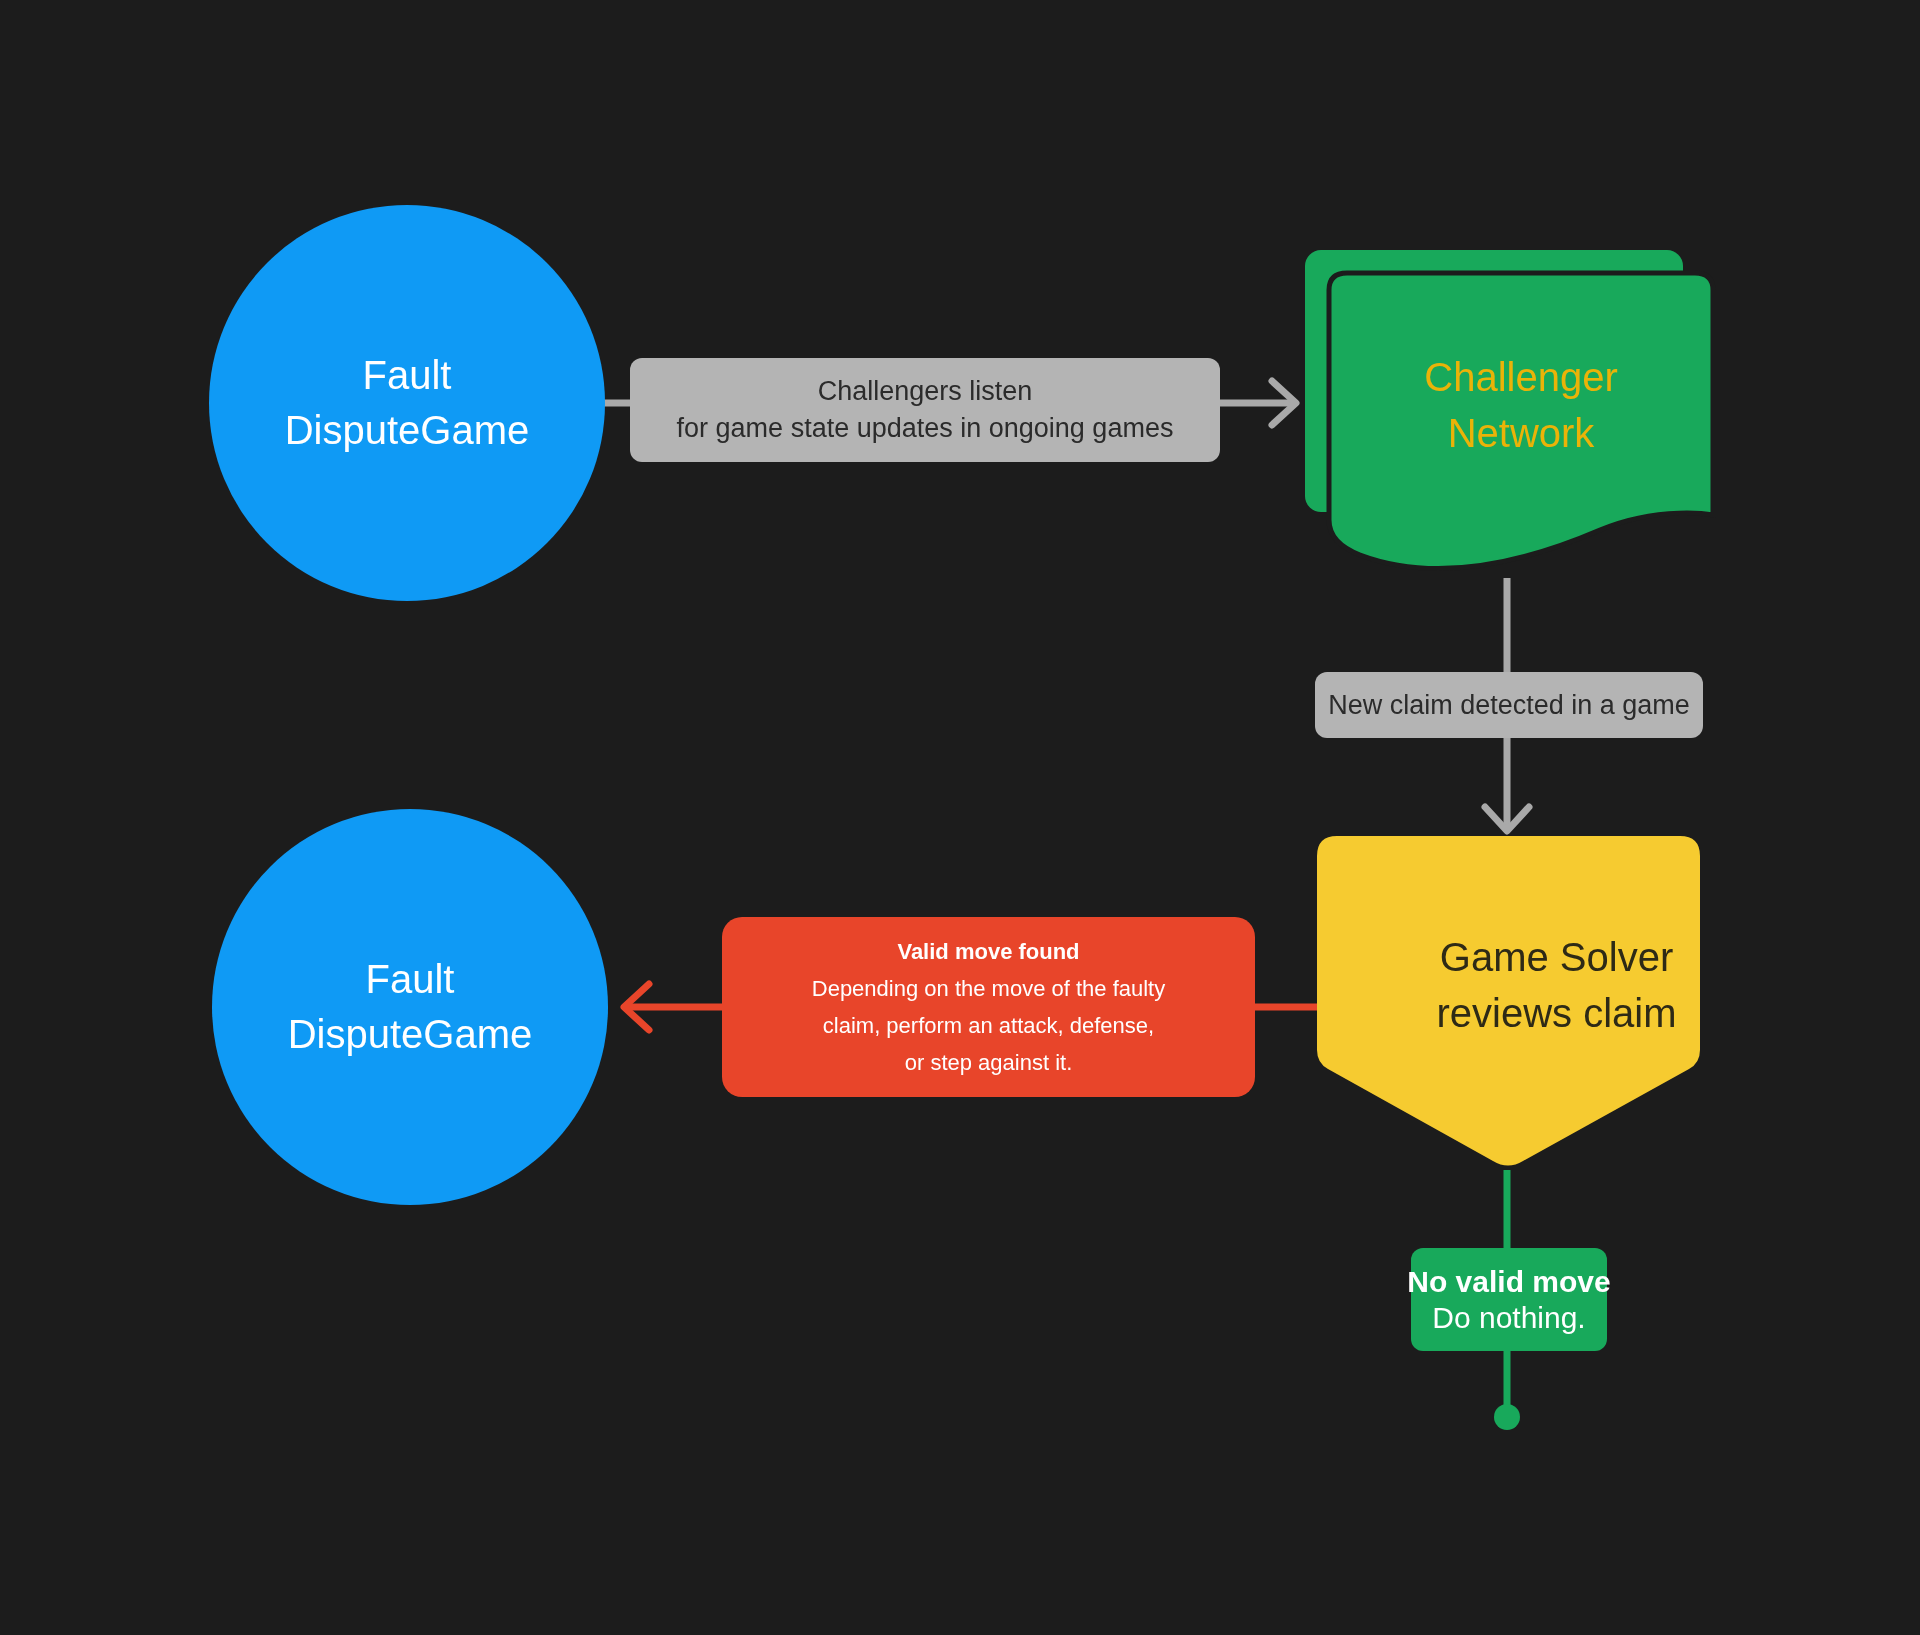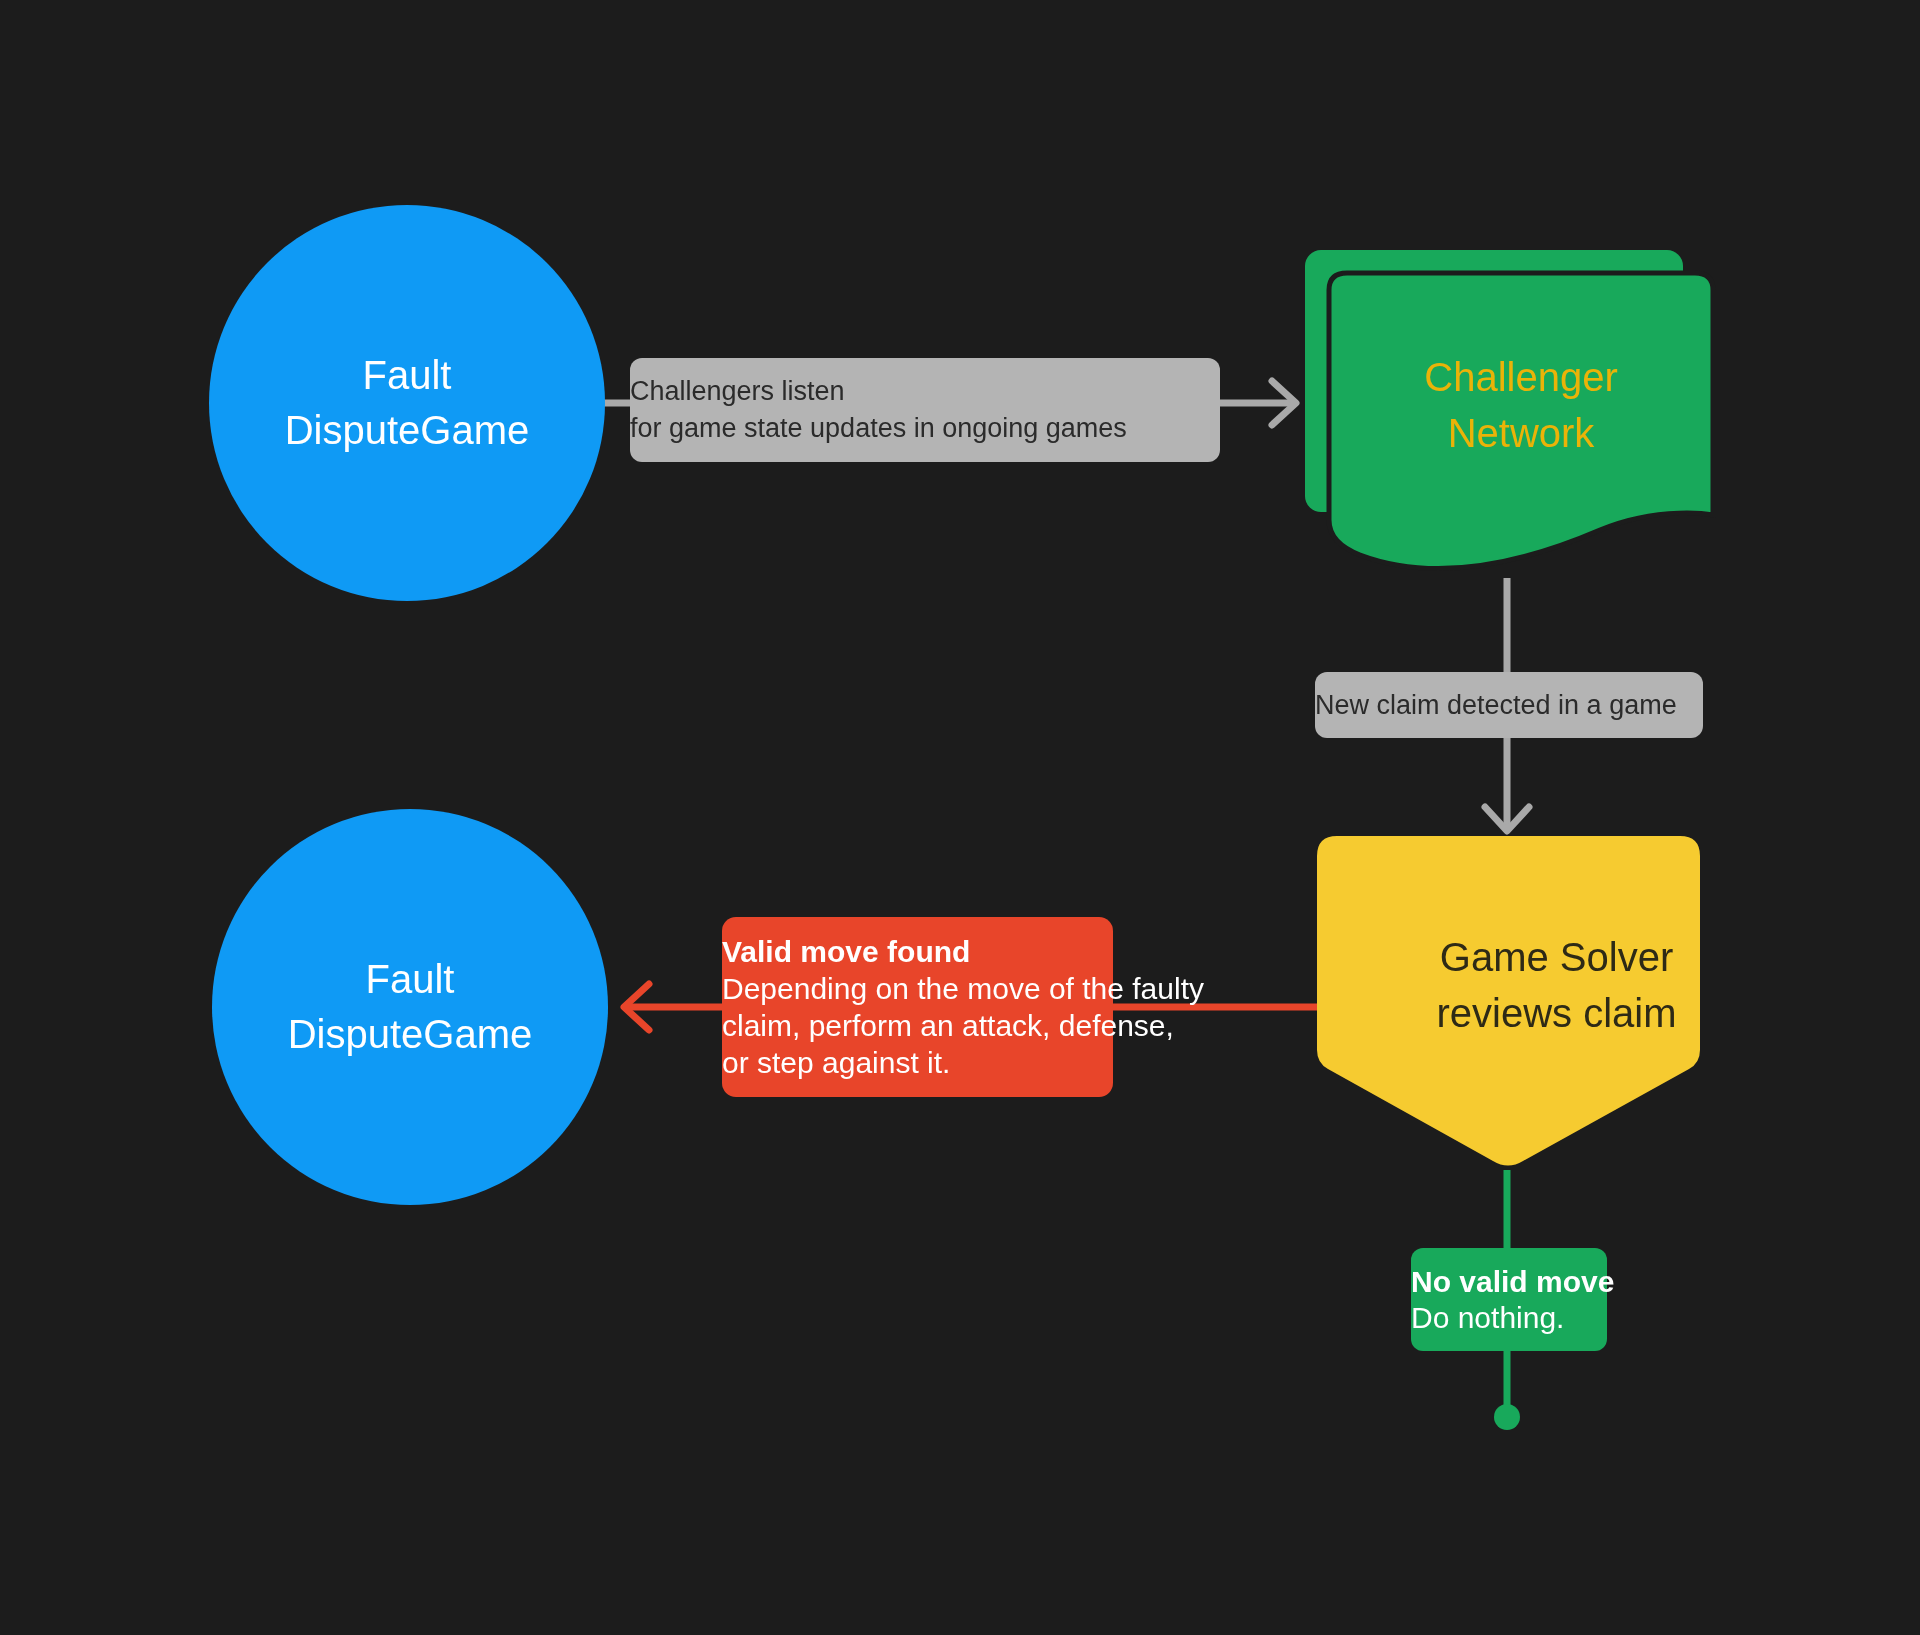--- a/index.html
+++ b/index.html
@@ -13,29 +13,29 @@
     background:#0f9af5;display:flex;flex-direction:column;align-items:center;justify-content:center;
     text-align:center;color:#ffffff;font-size:40px;line-height:55px;z-index:2;
   }
   .shape-label{
     position:absolute;z-index:3;text-align:center;font-size:40px;line-height:56px;
   }
   .shape-label.on-green{color:#eab308;left:1329px;top:349px;width:384px;}
   .shape-label.on-yellow{color:#2e2a16;left:1317px;top:929px;width:383px;padding-left:48px;}
   .label-box{
     position:absolute;z-index:2;border-radius:12px;display:flex;flex-direction:column;
-    align-items:flex-start;justify-content:center;text-align:center;
+    align-items:center;justify-content:center;text-align:center;
   }
   .label-box span{white-space:nowrap;display:block;}
   .gray-box{background:#b4b4b4;color:#2b2b2b;font-size:27px;line-height:37px;}
   #listen-box{left:630px;top:358px;width:590px;height:104px;}
   #new-claim-box{left:1315px;top:672px;width:388px;height:66px;}
   #valid-move-box{
-    left:722px;top:917px;width:391px;height:180px;background:#e8452a;color:#ffffff;
-    font-size:30px;line-height:37px;border-radius:14px;
+    left:722px;top:917px;width:533px;height:180px;background:#e8452a;color:#ffffff;
+    font-size:22px;line-height:37px;border-radius:20px;
   }
   #valid-move-box .box-title{font-weight:bold;}
   #no-valid-move-box{
     left:1411px;top:1248px;width:196px;height:103px;background:#18a95b;color:#ffffff;
     font-size:30px;line-height:36px;
   }
   #no-valid-move-box .box-title{font-weight:bold;}
 </style>
 </head>
 <body>

